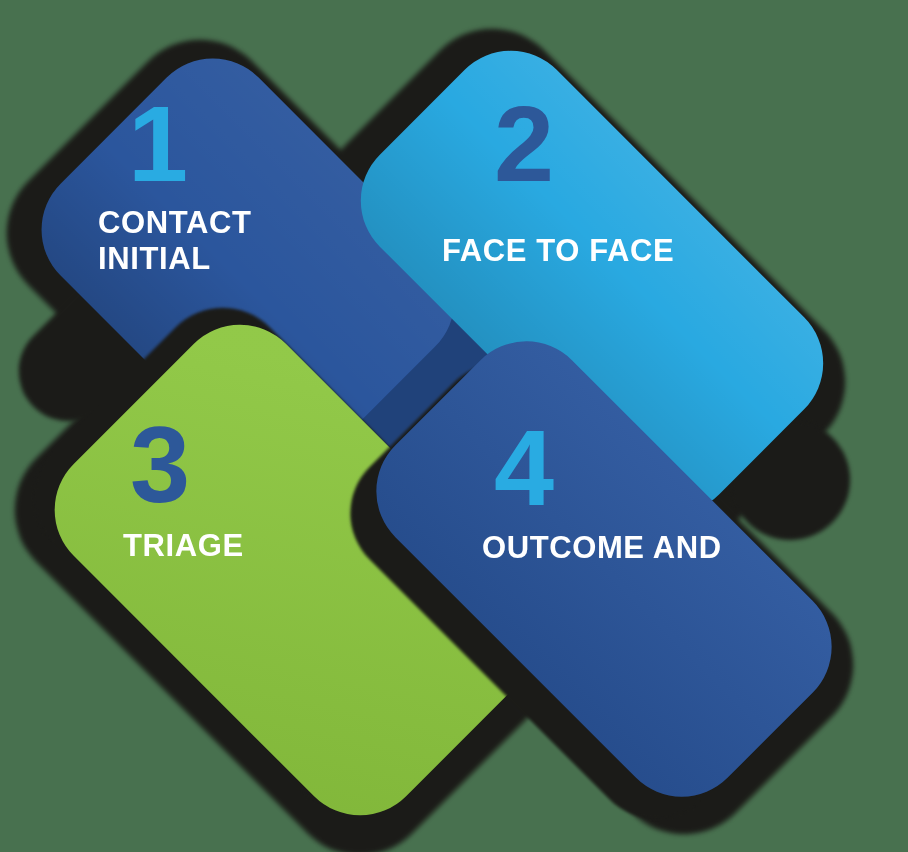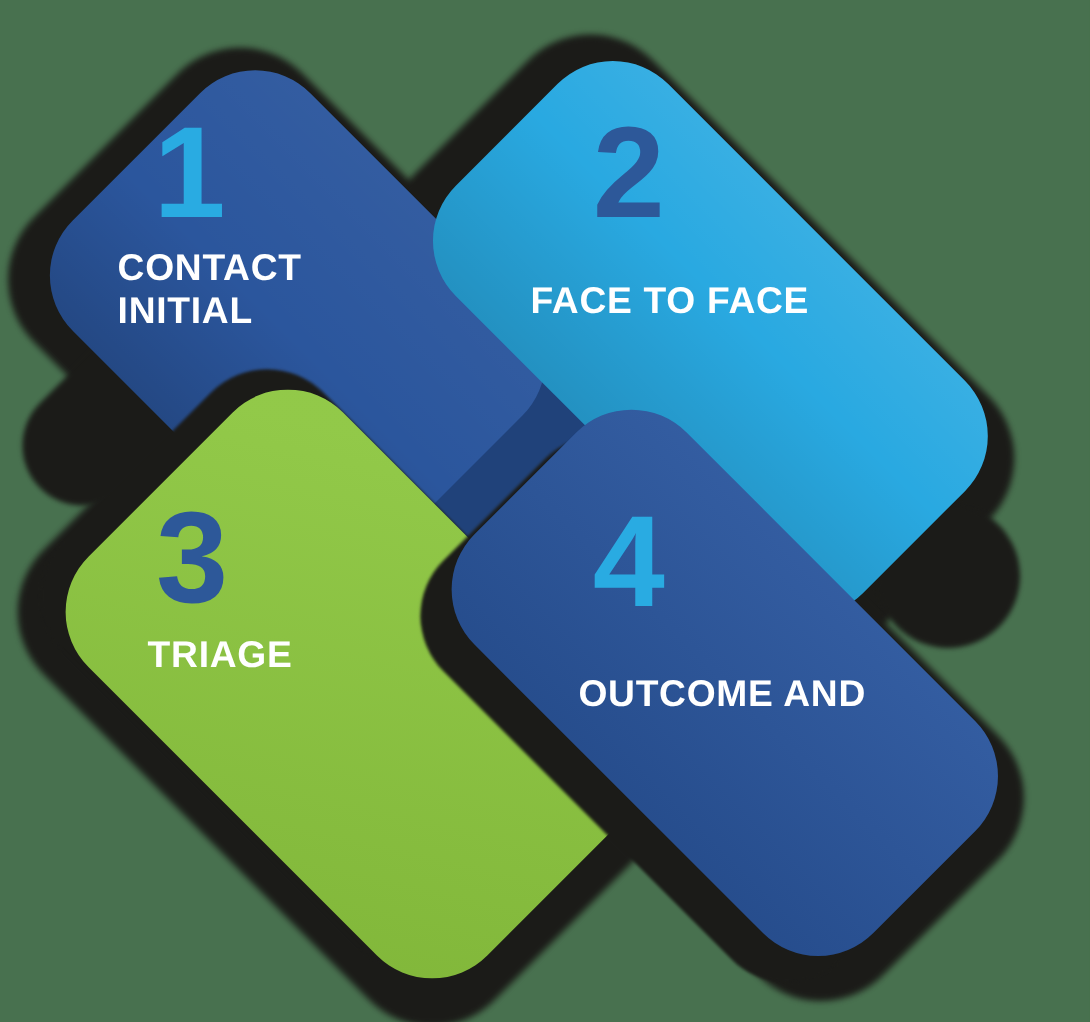--- a/index.html
+++ b/index.html
@@ -60,21 +60,21 @@
   .num4 { left:484px; top:414px; color:var(--num4,#29ABE2); }
 
   .label {
     position:absolute; font-size:31px; font-weight:bold;
     line-height:36px; letter-spacing:0.6px; white-space:nowrap;
   }
   .label span { display:block; }
   .label1 { left:98px;  top:205px; color:var(--text1,#FFFFFF); }
   .label2 { left:442px; top:205px; color:var(--text2,#FFFFFF);margin-top:28px; }
   .label3 { left:123px; top:528px; color:var(--text3,#FFFFFF);text-align:center; }
-  .label4 { left:482px; top:560px; color:var(--text4,#FFFFFF); }
+  .label4 { left:482px; top:530px; color:var(--text4,#FFFFFF); }
 </style>
 </head>
 <body>
 
 <div class="canvas">
 
   <div class="rot g1 backdrop"></div>
   <div class="rot g2 backdrop"></div>
   <div class="rot g3 backdrop"></div>
   <div class="rot g4 backdrop"></div>

